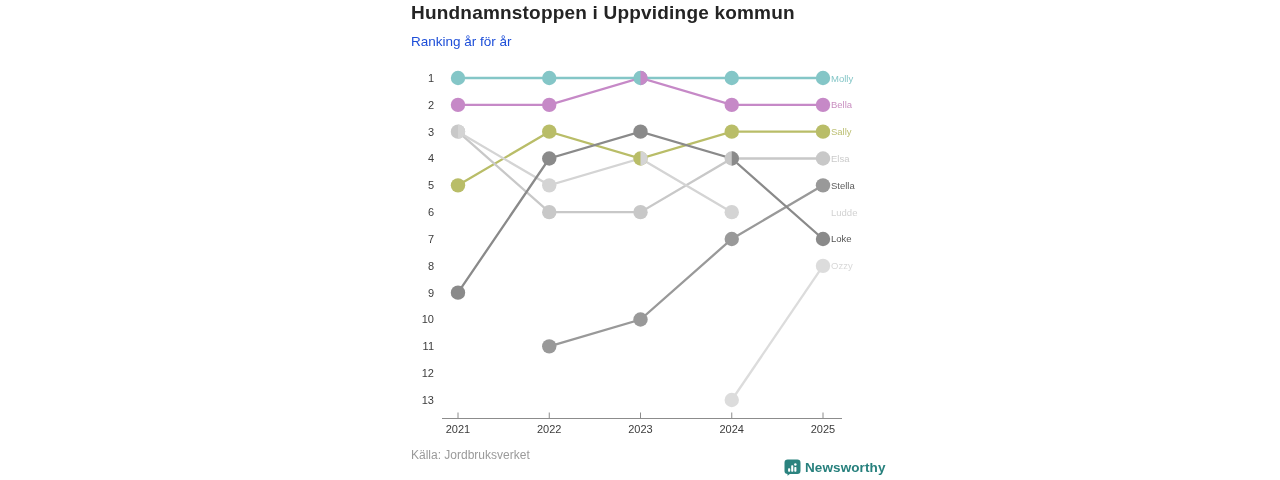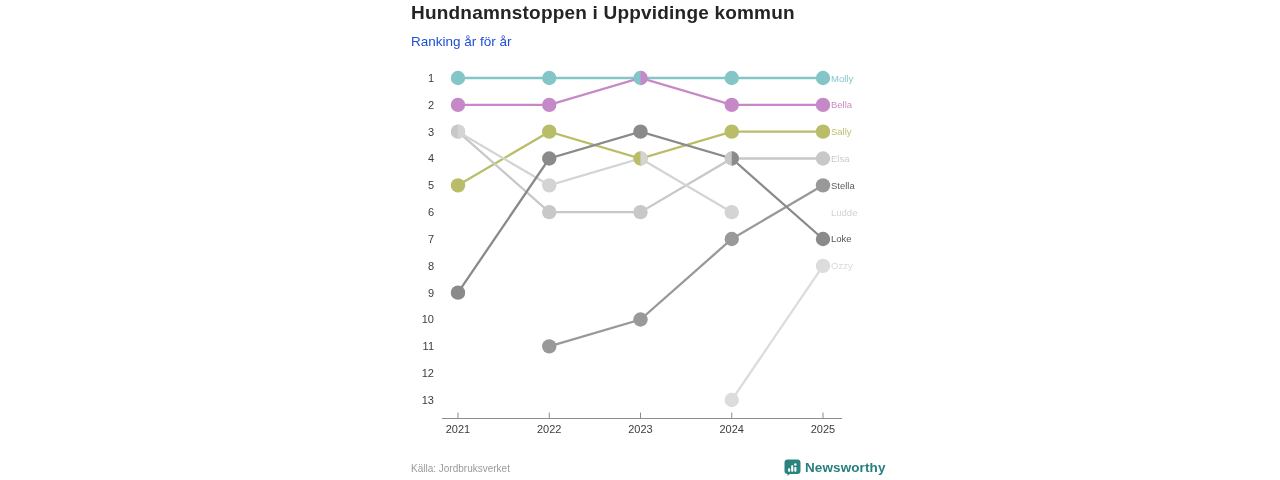--- a/index.html
+++ b/index.html
@@ -1,21 +1,21 @@
 <!DOCTYPE html>
 <html><head>
 <meta charset="utf-8">
 <style>
   html,body{margin:0;padding:0;background:#ffffff;}
   #canvas{position:relative;width:1280px;height:480px;background:#ffffff;overflow:hidden;
           font-family:"Liberation Sans","DejaVu Sans",sans-serif;}
   .title{position:absolute;left:411px;top:2px;font-size:19px;font-weight:bold;color:#242424;letter-spacing:.2px;}
   .subtitle{position:absolute;left:411px;top:34px;font-size:13.5px;color:#1d4ed8;}
   #chart{position:absolute;left:400px;top:60px;}
-  .source{position:absolute;left:411px;top:463px;font-size:10px;color:#9a9a9a;}
+  .source{position:absolute;left:411px;top:448px;font-size:12px;color:#9a9a9a;}
   .brand{position:absolute;left:784px;top:459px;display:flex;align-items:center;gap:4px;}
   .brand-text{font-size:13.5px;font-weight:600;color:#27807d;letter-spacing:.1px;}
 </style>
 </head>
 <body>
 
 <div id="canvas">
   <div class="title">Hundnamnstoppen i Uppvidinge kommun</div>
   <div class="subtitle">Ranking år för år</div>
 

